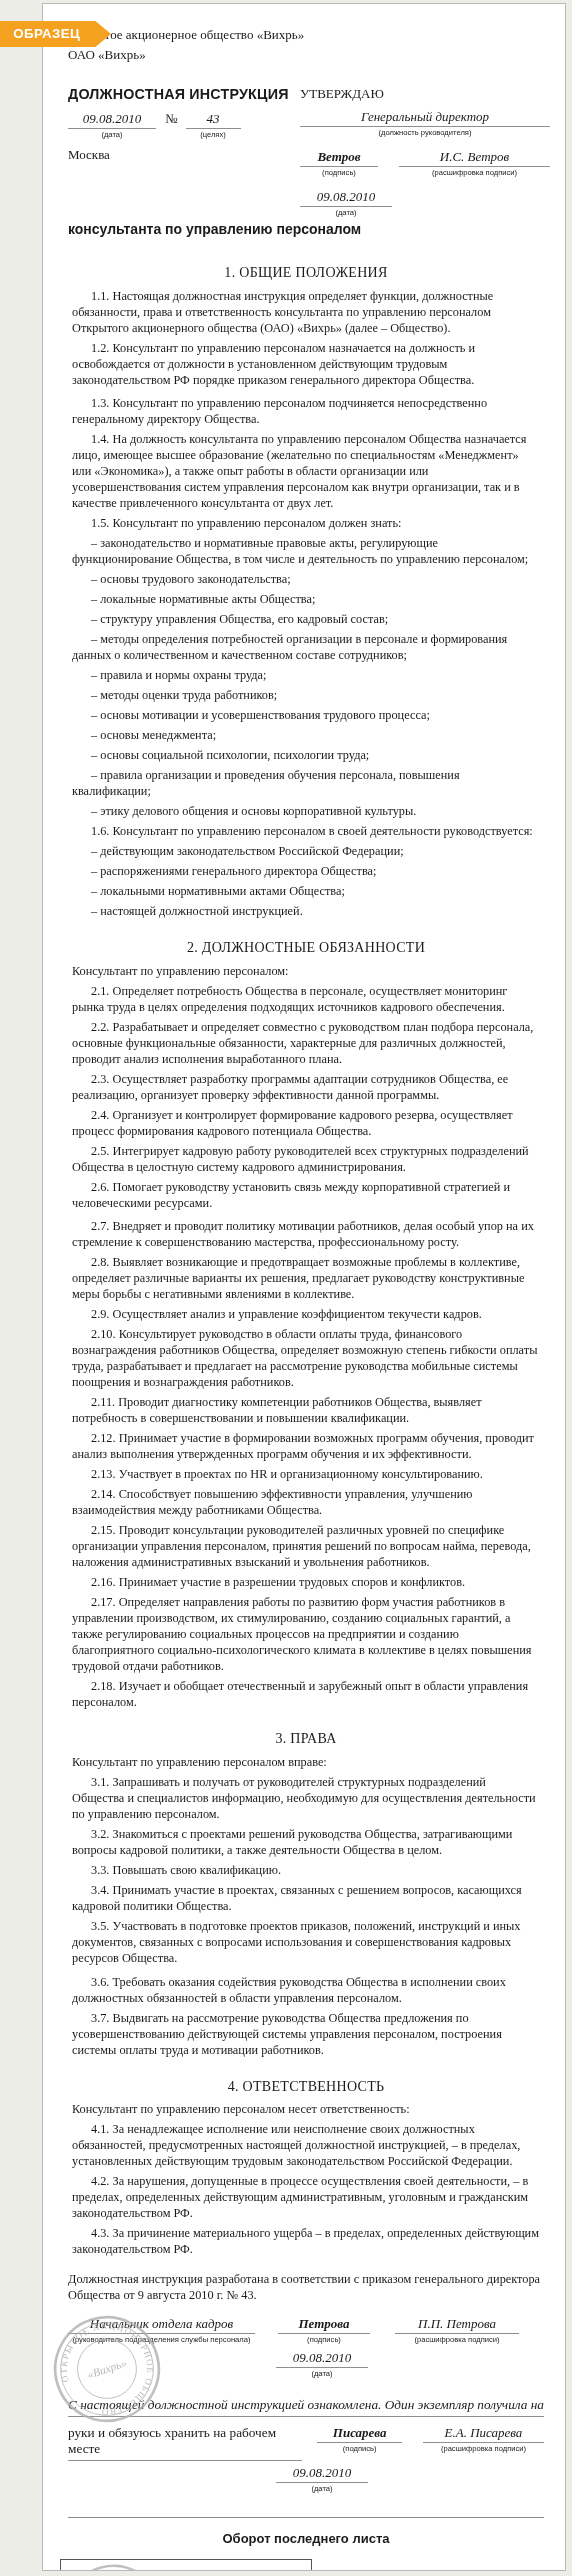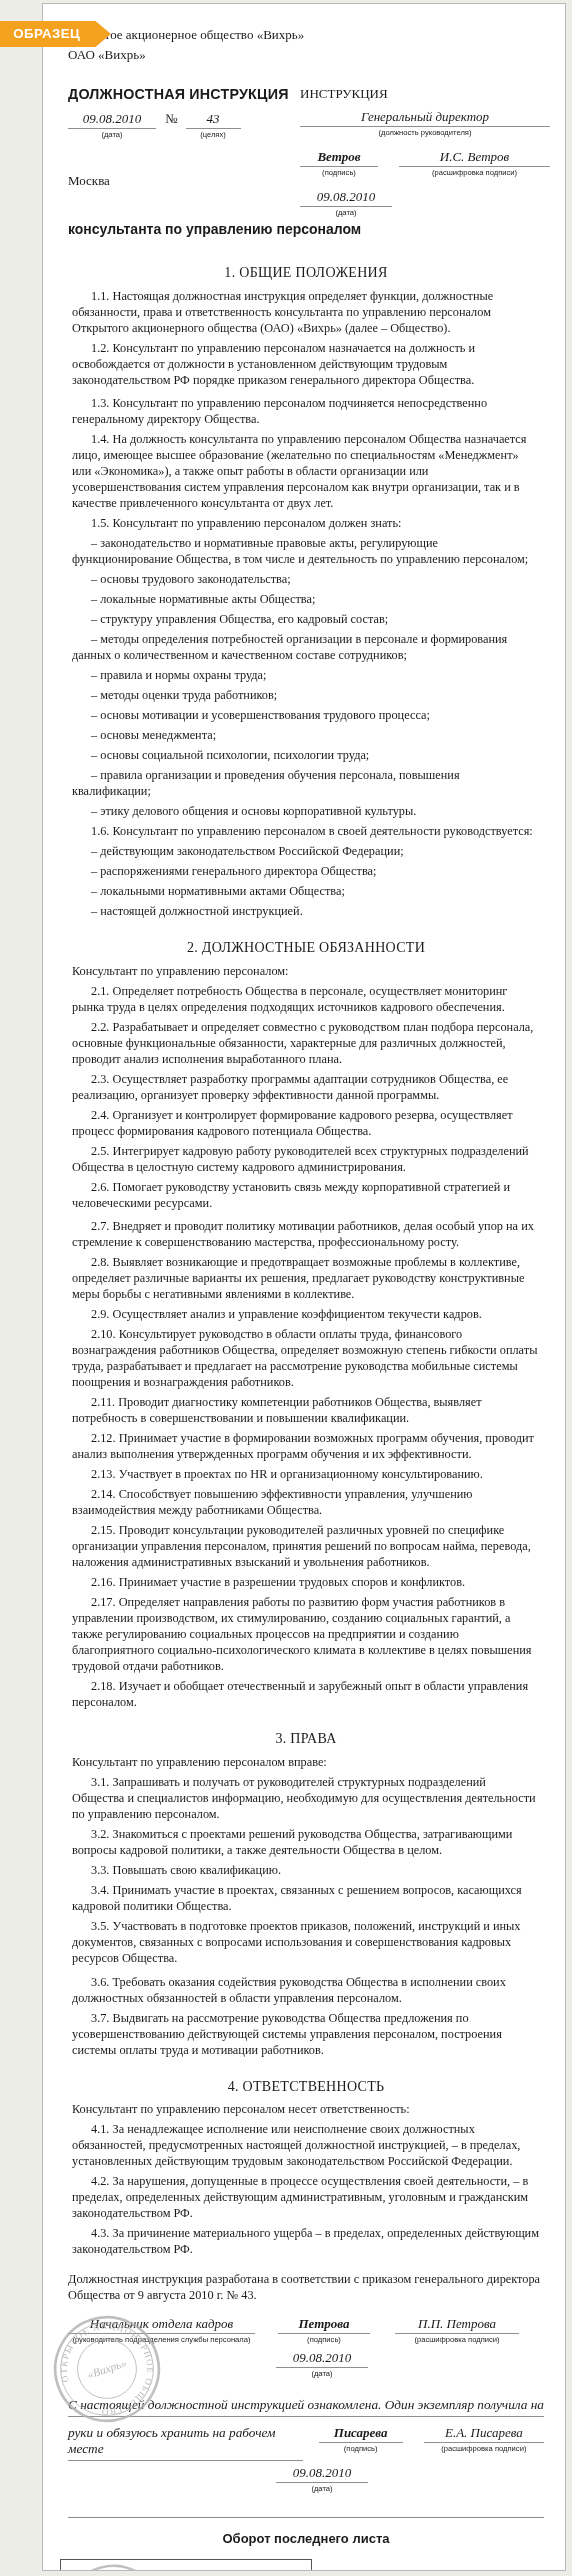--- a/index.html
+++ b/index.html
@@ -7,21 +7,21 @@
        font-family:"Liberation Serif","DejaVu Serif",serif;color:#1b1b1b;overflow:hidden}
   .page{position:absolute;left:42px;top:2.9px;width:524px;height:2568px;background:#fff;
         border:1px solid #b9b9b9;box-sizing:border-box;padding:21px 21px 0 25px;overflow:hidden}
   .badge{position:absolute;left:0;top:21px;width:111px;height:26px;background:#f5a120;color:#fff;
          font:bold 13.3px/26px "Liberation Sans",sans-serif;text-align:left;padding-left:13.3px;box-sizing:border-box;
          clip-path:polygon(0 0,86% 0,100% 50%,86% 100%,0 100%);z-index:6;letter-spacing:0.4px}
   .org{font-size:13px;line-height:20px}
   .hdr{position:relative;height:219px}
   .h-title{position:absolute;left:0;top:61px;font:bold 14.3px "Liberation Sans",sans-serif;letter-spacing:0.2px}
   .h-daterow{position:absolute;left:0;top:86px;display:flex;align-items:flex-start}
-  .city{position:absolute;left:0;top:148px;font-size:13px}
+  .city{position:absolute;left:0;top:122px;font-size:13px}
   .approve{position:absolute;left:232px;top:61px;width:256px}
   .app-h{font-size:13px;margin-bottom:7.6px}
   .subtitle{position:absolute;left:0;top:196px;font:bold 14px "Liberation Sans",sans-serif}
   .fcell{display:inline-block;vertical-align:top}
   .cell{display:block;border-bottom:1px solid #8f8f8f;text-align:center;font-style:italic;
         font-size:13px;line-height:16px;padding:0 1.9px 1px}
   .cell.b{font-weight:bold}
   .lbl{display:block;font:7.6px/9.5px "Liberation Sans",sans-serif;text-align:center;margin-top:1px;color:#222;white-space:nowrap}
   .nosign{font-size:13px;margin:0 7.6px 0 9.5px}
   .sec-h{text-align:center;font-size:14px;margin:21px 0 6.7px;letter-spacing:0.3px}
@@ -31,21 +31,21 @@
   .dev{margin-top:13.3px;font-size:12.3px;line-height:16.7px}
   .rel{position:relative}
   .sigrow{display:flex;align-items:flex-start;margin-top:11.4px}
   .daterow{margin-top:4.8px}
   .ml{margin-left:208px}
   .ack{margin-top:19px;font-size:13.3px}
   .u{border-bottom:1px solid #8f8f8f}
   .i{font-style:italic}
   .ack1{display:block;padding-bottom:2.9px;margin-bottom:7.6px;font-style:italic;border-bottom:1px solid #8f8f8f}
   .ack2row{display:flex;align-items:flex-start}
-  .ack2{font-style:italic;padding-bottom:2.9px;border-bottom:1px solid #8f8f8f}
+  .ack2{padding-bottom:2.9px;border-bottom:1px solid #8f8f8f}
   .divider{border:none;border-top:1px solid #8a8a8a;margin:23px 0 0}
   .back-h{text-align:center;font:bold 13px "Liberation Sans",sans-serif;margin-top:13.3px}
   .backbox{position:relative;width:231px;border:1px solid #555;padding:7.6px 9.5px;margin:13.3px 0 0 -7.6px;
            font-size:12.2px;line-height:14.8px;box-sizing:content-box}
   .bb-sheets .u,.bb-date .u{display:inline-block;min-width:105px;padding:0 3.8px 1px}
   .bb-sig .u{display:inline-block;text-align:center;padding-bottom:1px}
   .stamp{position:absolute;opacity:.8;pointer-events:none}
   .stamp1{left:-19px;top:-5.7px;width:116px;height:116px}
   .stamp2{left:-1.9px;top:0;width:107px;height:107px}
   .legalrow{display:flex;align-items:flex-start;margin-top:15.3px}
@@ -71,21 +71,21 @@
       <span class="nosign">№</span>
       <span class="fcell" style="width:55px">
         <span class="cell">43</span>
         <span class="lbl">(целях)</span>
       </span>
     </div>
 
     <div class="city">Москва</div>
 
     <div class="approve">
-      <div class="app-h">ИНСТРУКЦИЯ</div>
+      <div class="app-h">УТВЕРЖДАЮ</div>
       <span class="fcell" style="width:250px">
         <span class="cell">Генеральный директор</span>
         <span class="lbl">(должность руководителя)</span>
       </span>
       <div style="margin-top:11.4px">
         <span class="fcell" style="width:78px">
           <span class="cell b">Ветров</span>
           <span class="lbl">(подпись)</span>
         </span>
         <span class="fcell" style="width:151px;margin-left:17px">

